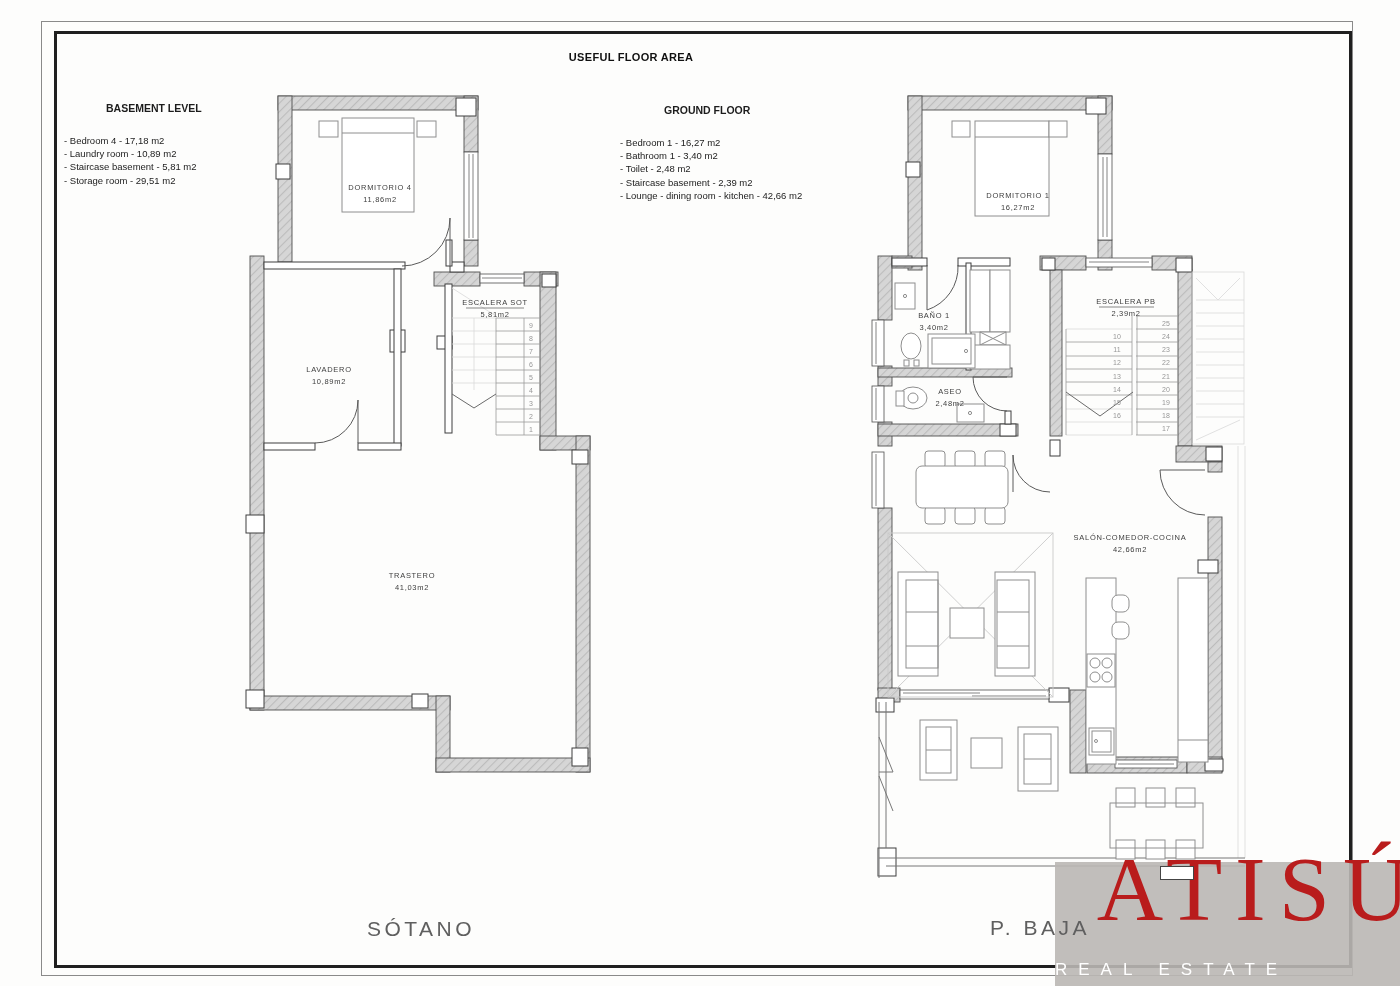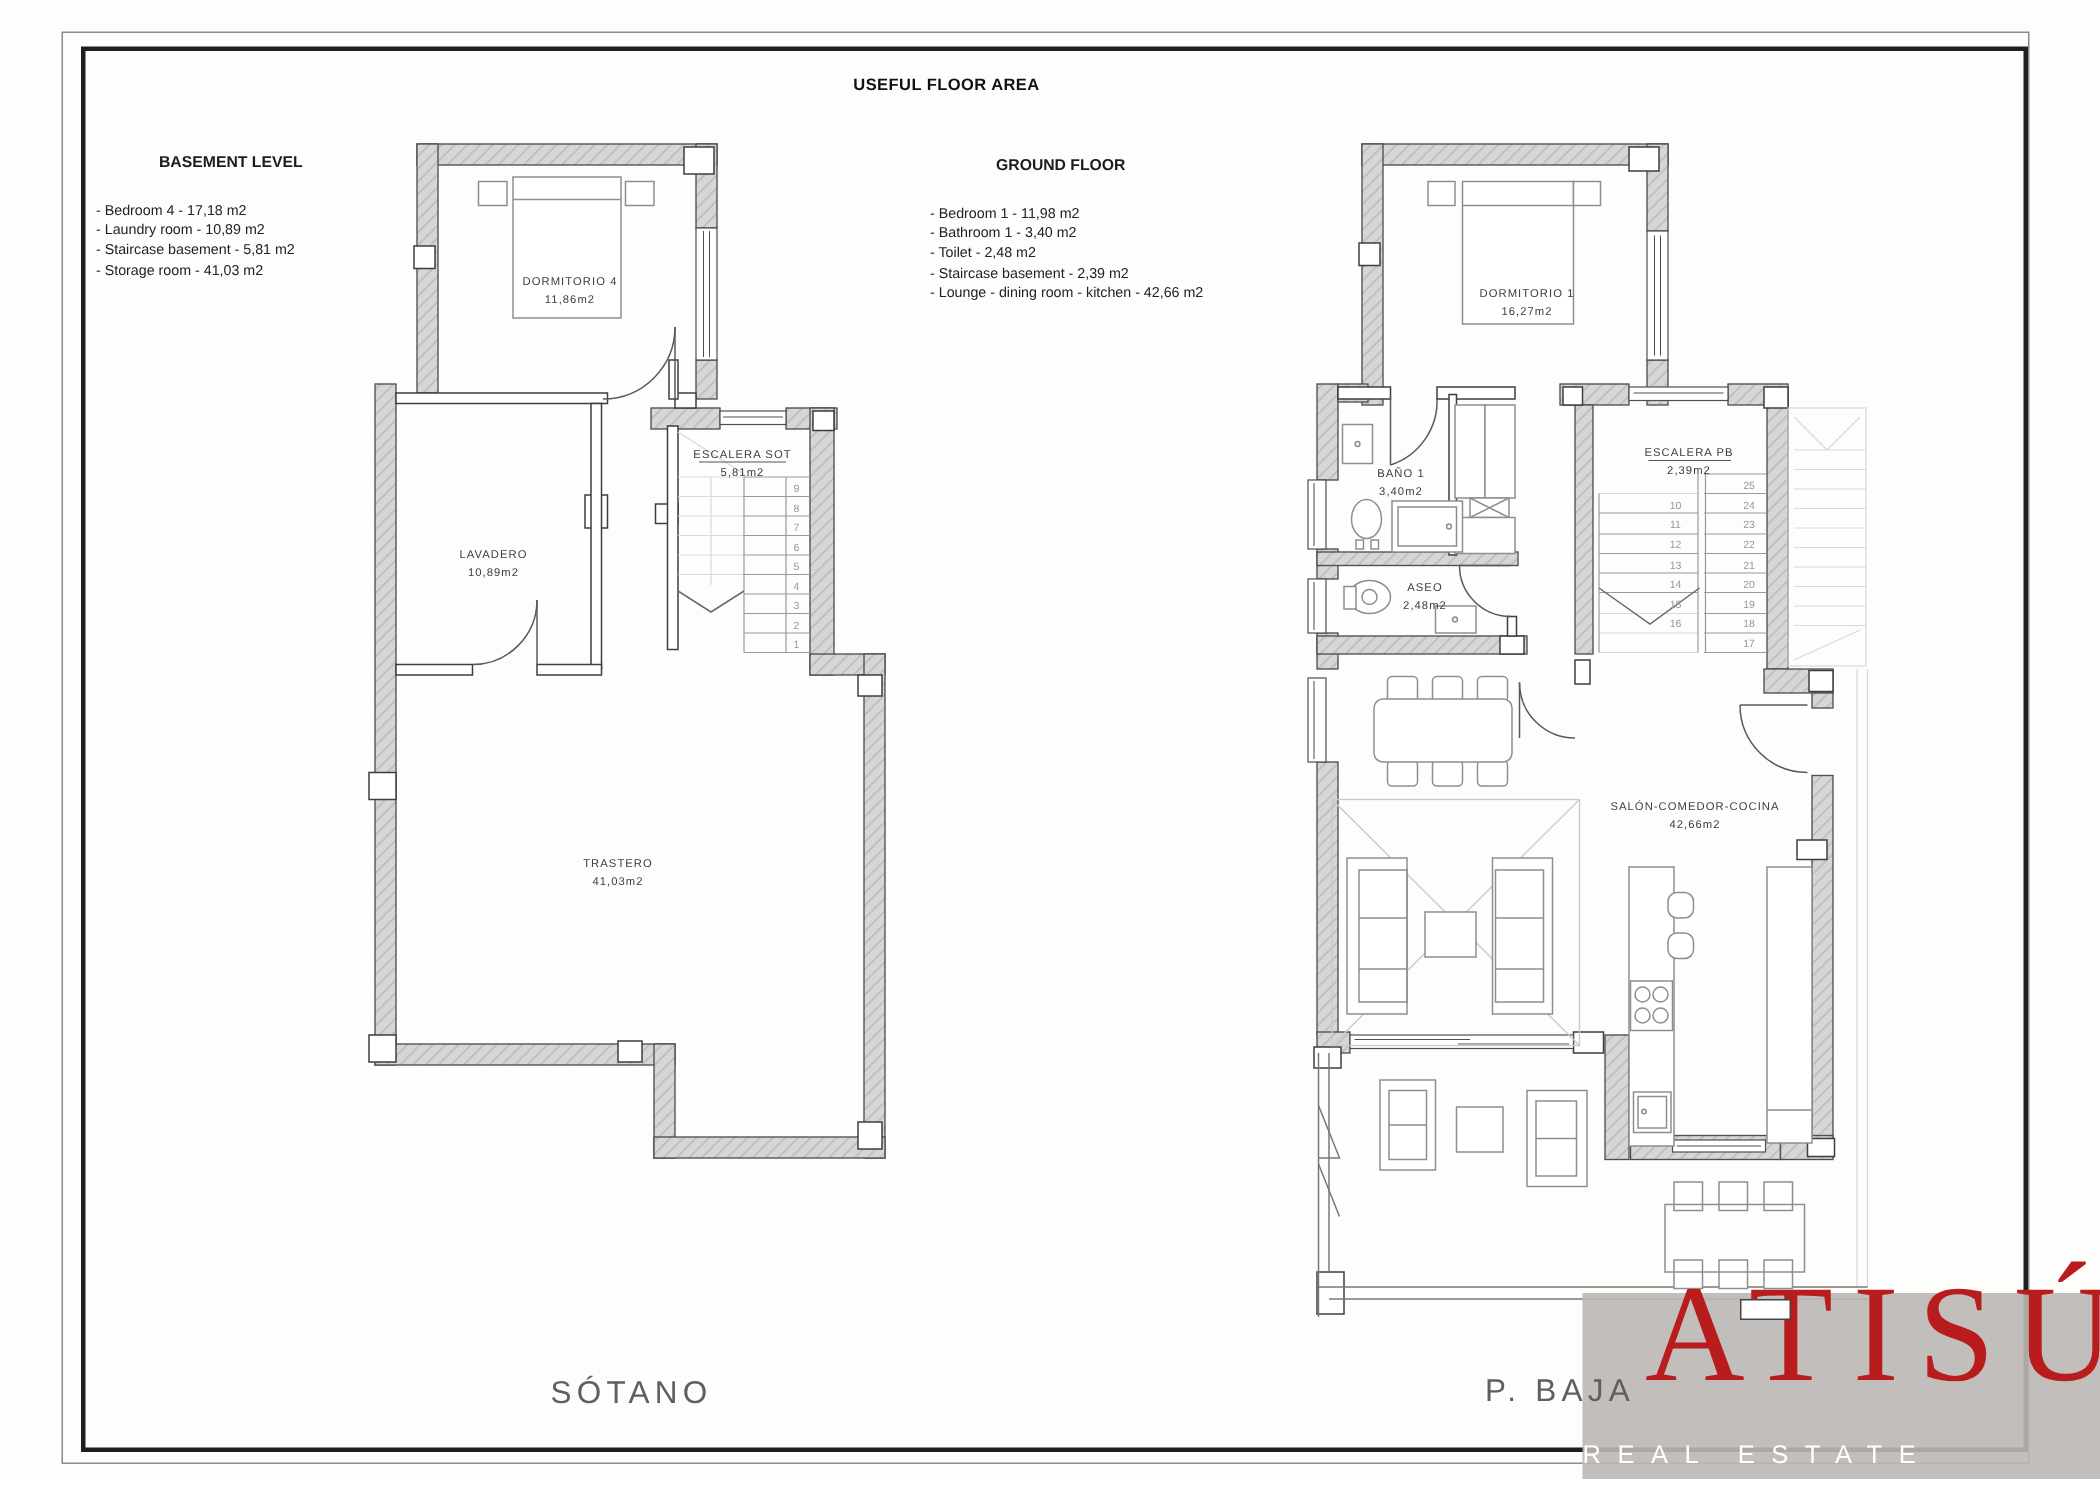--- a/index.html
+++ b/index.html
@@ -58,26 +58,26 @@
   <div class="frame-outer"></div>
   <div class="frame-inner"></div>
 
   <div class="sheet-title">USEFUL FLOOR AREA</div>
 
   <div class="legend legend-basement">
     <div class="legend-title">BASEMENT LEVEL</div>
     <div class="legend-item">- Bedroom 4 - 17,18 m2</div>
     <div class="legend-item">- Laundry room - 10,89 m2</div>
     <div class="legend-item">- Staircase basement - 5,81 m2</div>
-    <div class="legend-item">- Storage room - 41,03 m2</div>
+    <div class="legend-item">- Storage room - 29,51 m2</div>
   </div>
 
   <div class="legend legend-ground">
     <div class="legend-title">GROUND FLOOR</div>
-    <div class="legend-item">- Bedroom 1 - 11,98 m2</div>
+    <div class="legend-item">- Bedroom 1 - 16,27 m2</div>
     <div class="legend-item">- Bathroom 1 - 3,40 m2</div>
     <div class="legend-item">- Toilet - 2,48 m2</div>
     <div class="legend-item">- Staircase basement - 2,39 m2</div>
     <div class="legend-item">- Lounge - dining room - kitchen - 42,66 m2</div>
   </div>
 
   <svg class="plan-svg" width="1400" height="990" viewBox="0 0 1400 990">
     <defs>
       <pattern id="hatch" width="6" height="6" patternUnits="userSpaceOnUse" patternTransform="rotate(45)">
         <rect width="6" height="6" fill="#d6d6d6"></rect>

